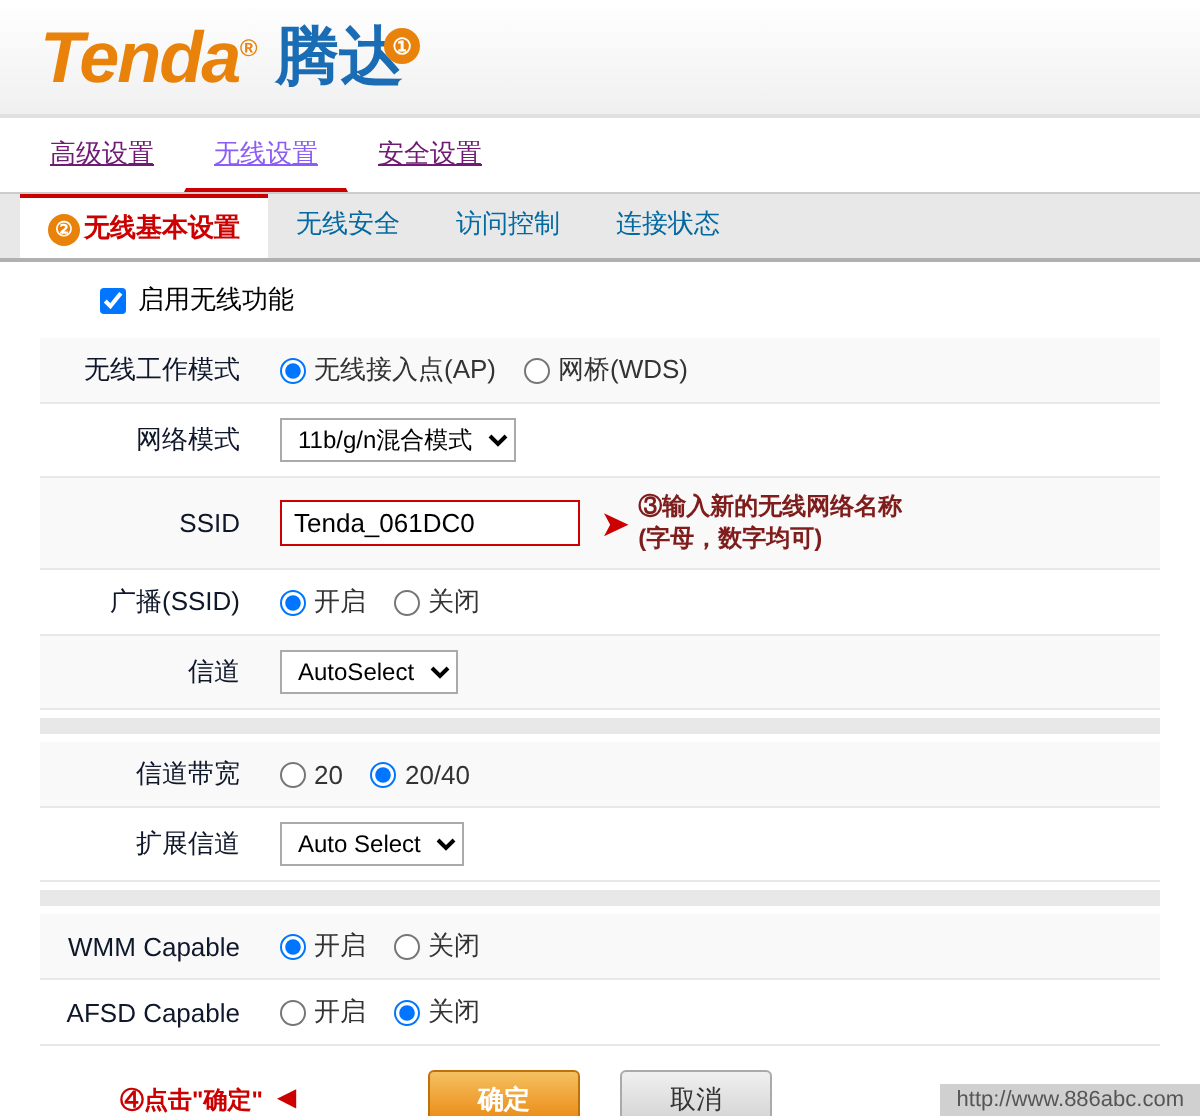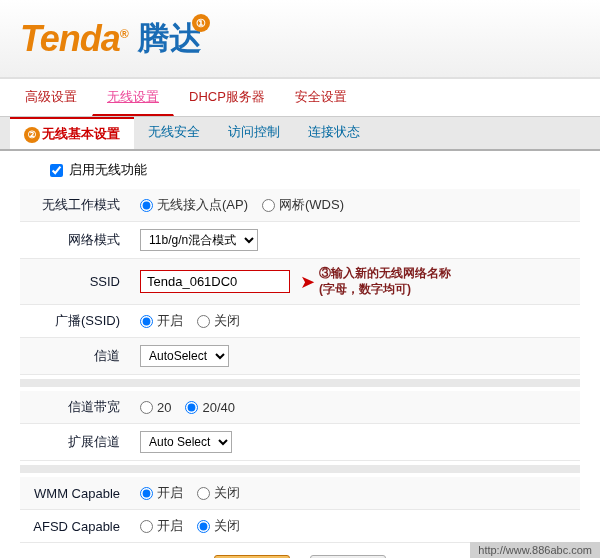--- a/index.html
+++ b/index.html
@@ -8,21 +8,21 @@
       height: 558px;
       font-family: "SimSun", "宋体", Arial, sans-serif;
       font-size: 13px;
       background: #fff;
       overflow: hidden;
     }
 
     
     .header {
       background: linear-gradient(to bottom, #fff 0%, #f0f0f0 100%);
-      height: 79px;
+      height: 59px;
       display: flex;
       align-items: center;
       padding: 0 20px;
       border-bottom: 2px solid #e0e0e0;
       position: relative;
     }
     .logo-tenda {
       font-size: 36px;
       font-weight: bold;
       font-style: italic;
@@ -61,26 +61,27 @@
     
     .main-nav {
       background: #fff;
       display: flex;
       border-bottom: 1px solid #ccc;
       padding: 0 10px;
     }
     .main-nav-item {
       padding: 8px 14px;
       cursor: pointer;
-      color: #b91c1c;
+      color: #701a75;
       font-size: 13px;
       border: 1px solid transparent;
+      text-decoration: underline;
     }
     .main-nav-item.active {
-      color: #ec4899;
+      color: #8b5cf6;
       border-bottom: 2px solid #cc0000;
       text-decoration: underline;
       position: relative;
     }
 
     
     .sub-nav {
       background: #e8e8e8;
       display: flex;
       border-bottom: 2px solid #b0b0b0;
@@ -283,21 +284,20 @@
   <span class="logo-tenda">
     <span>Tenda</span><span class="logo-reg">®</span>
   </span>
   <span class="logo-chinese">腾达</span>
   <span class="circle-1">①</span>
 </div>
 
 <div class="main-nav">
   <div class="main-nav-item">高级设置</div>
   <div class="main-nav-item active">无线设置</div>
-  <div class="main-nav-item">DHCP服务器</div>
   <div class="main-nav-item">安全设置</div>
 </div>
 
 <div class="sub-nav">
   <div class="sub-nav-item active">
     <span class="sub-nav-circle">②</span><span>无线基本设置</span>
   </div>
   <div class="sub-nav-item">无线安全</div>
   <div class="sub-nav-item">访问控制</div>
   <div class="sub-nav-item">连接状态</div>

